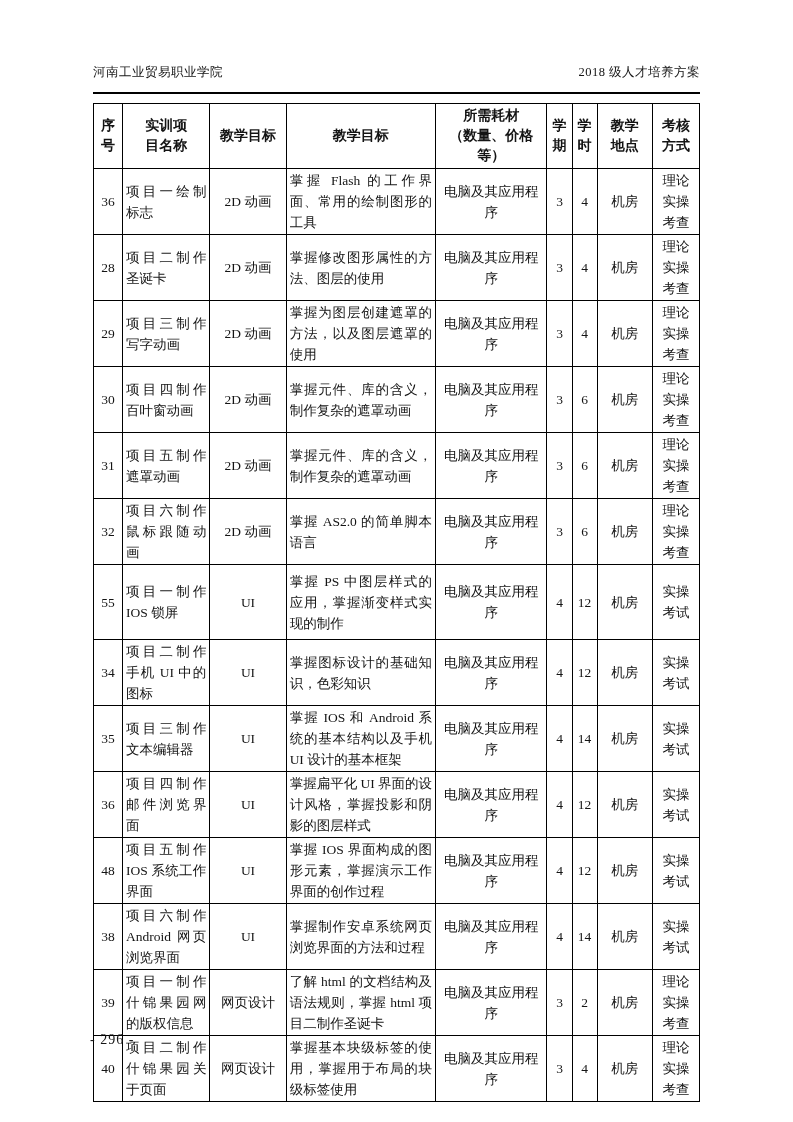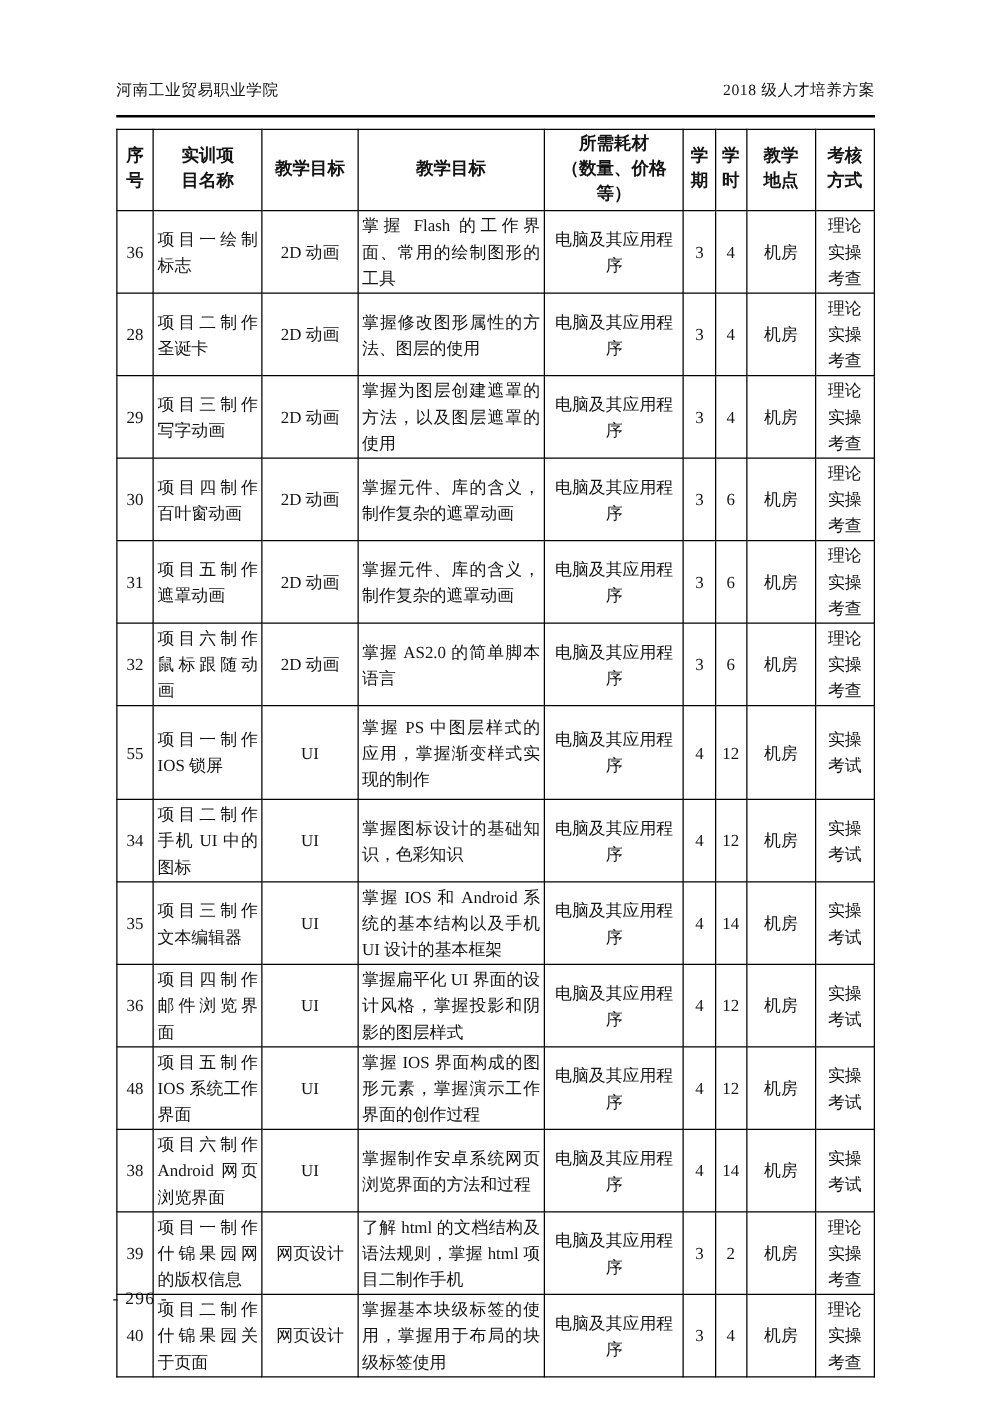--- a/index.html
+++ b/index.html
@@ -235,21 +235,21 @@
         <td class="c">电脑及其应用程序</td>
         <td class="c">4</td>
         <td class="c">14</td>
         <td class="c">机房</td>
         <td class="c">实操考试</td>
       </tr>
       <tr>
         <td class="c">39</td>
         <td class="j">项目一制作什锦果园网的版权信息</td>
         <td class="c">网页设计</td>
-        <td class="j">了解 html 的文档结构及语法规则，掌握 html 项目二制作手机</td>
+        <td class="j">了解 html 的文档结构及语法规则，掌握 html 项目二制作圣诞卡</td>
         <td class="c">电脑及其应用程序</td>
         <td class="c">3</td>
         <td class="c">2</td>
         <td class="c">机房</td>
         <td class="c">理论实操考查</td>
       </tr>
       <tr>
         <td class="c">40</td>
         <td class="j">项目二制作什锦果园关于页面</td>
         <td class="c">网页设计</td>

